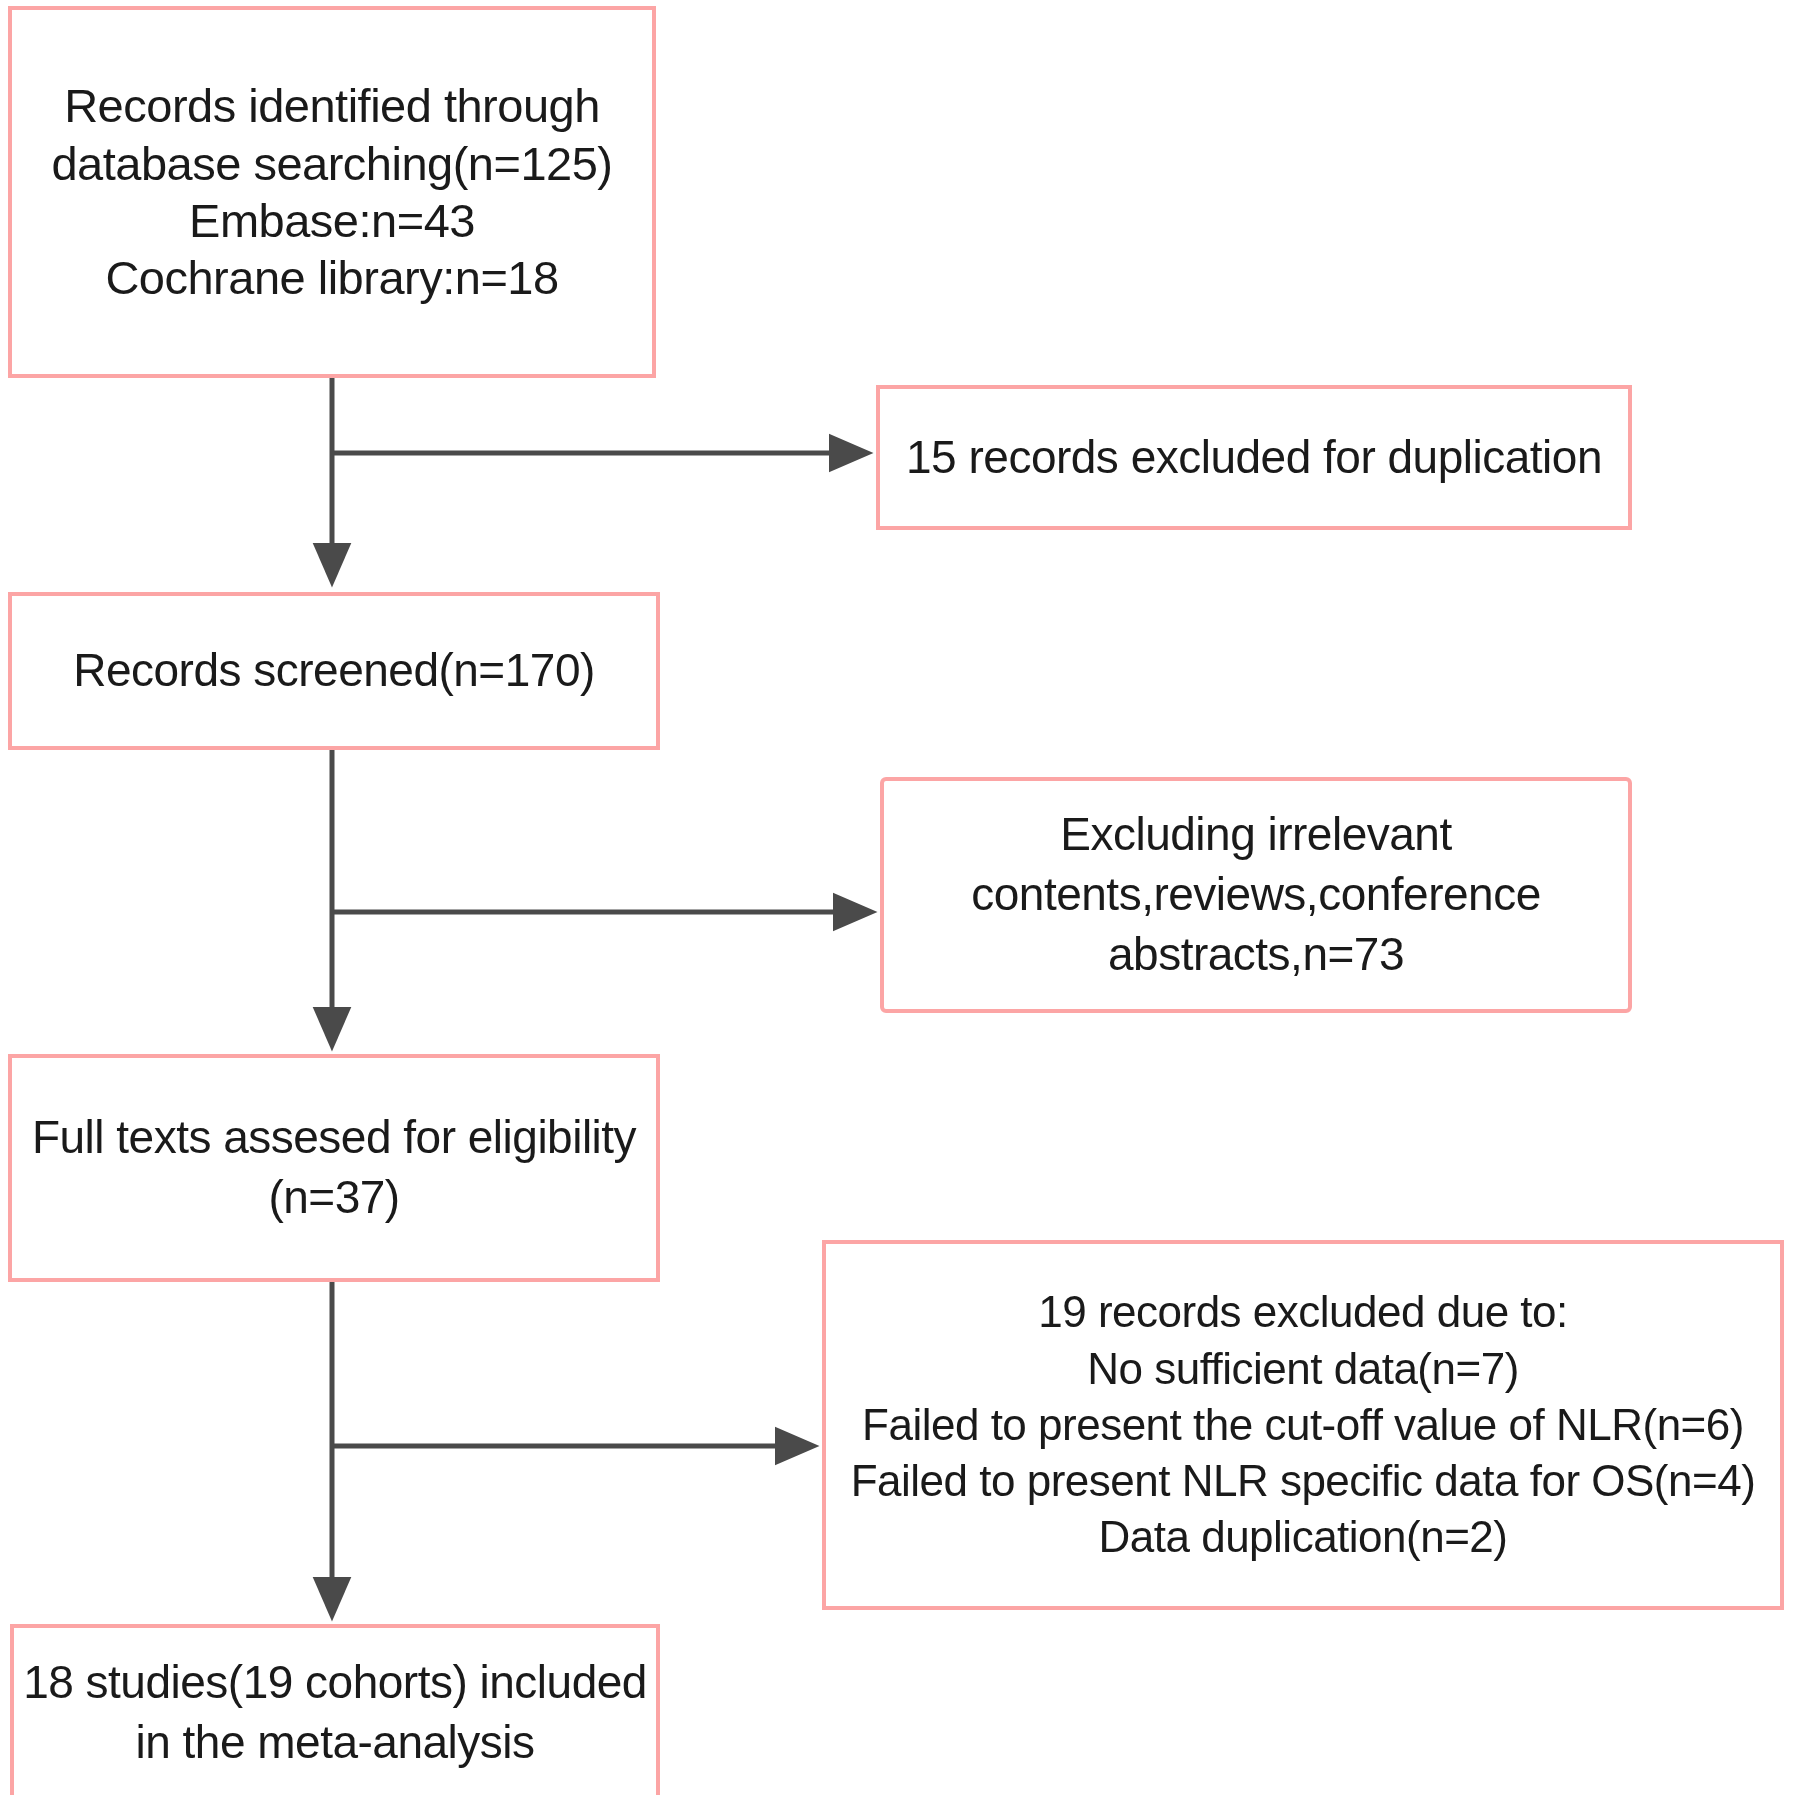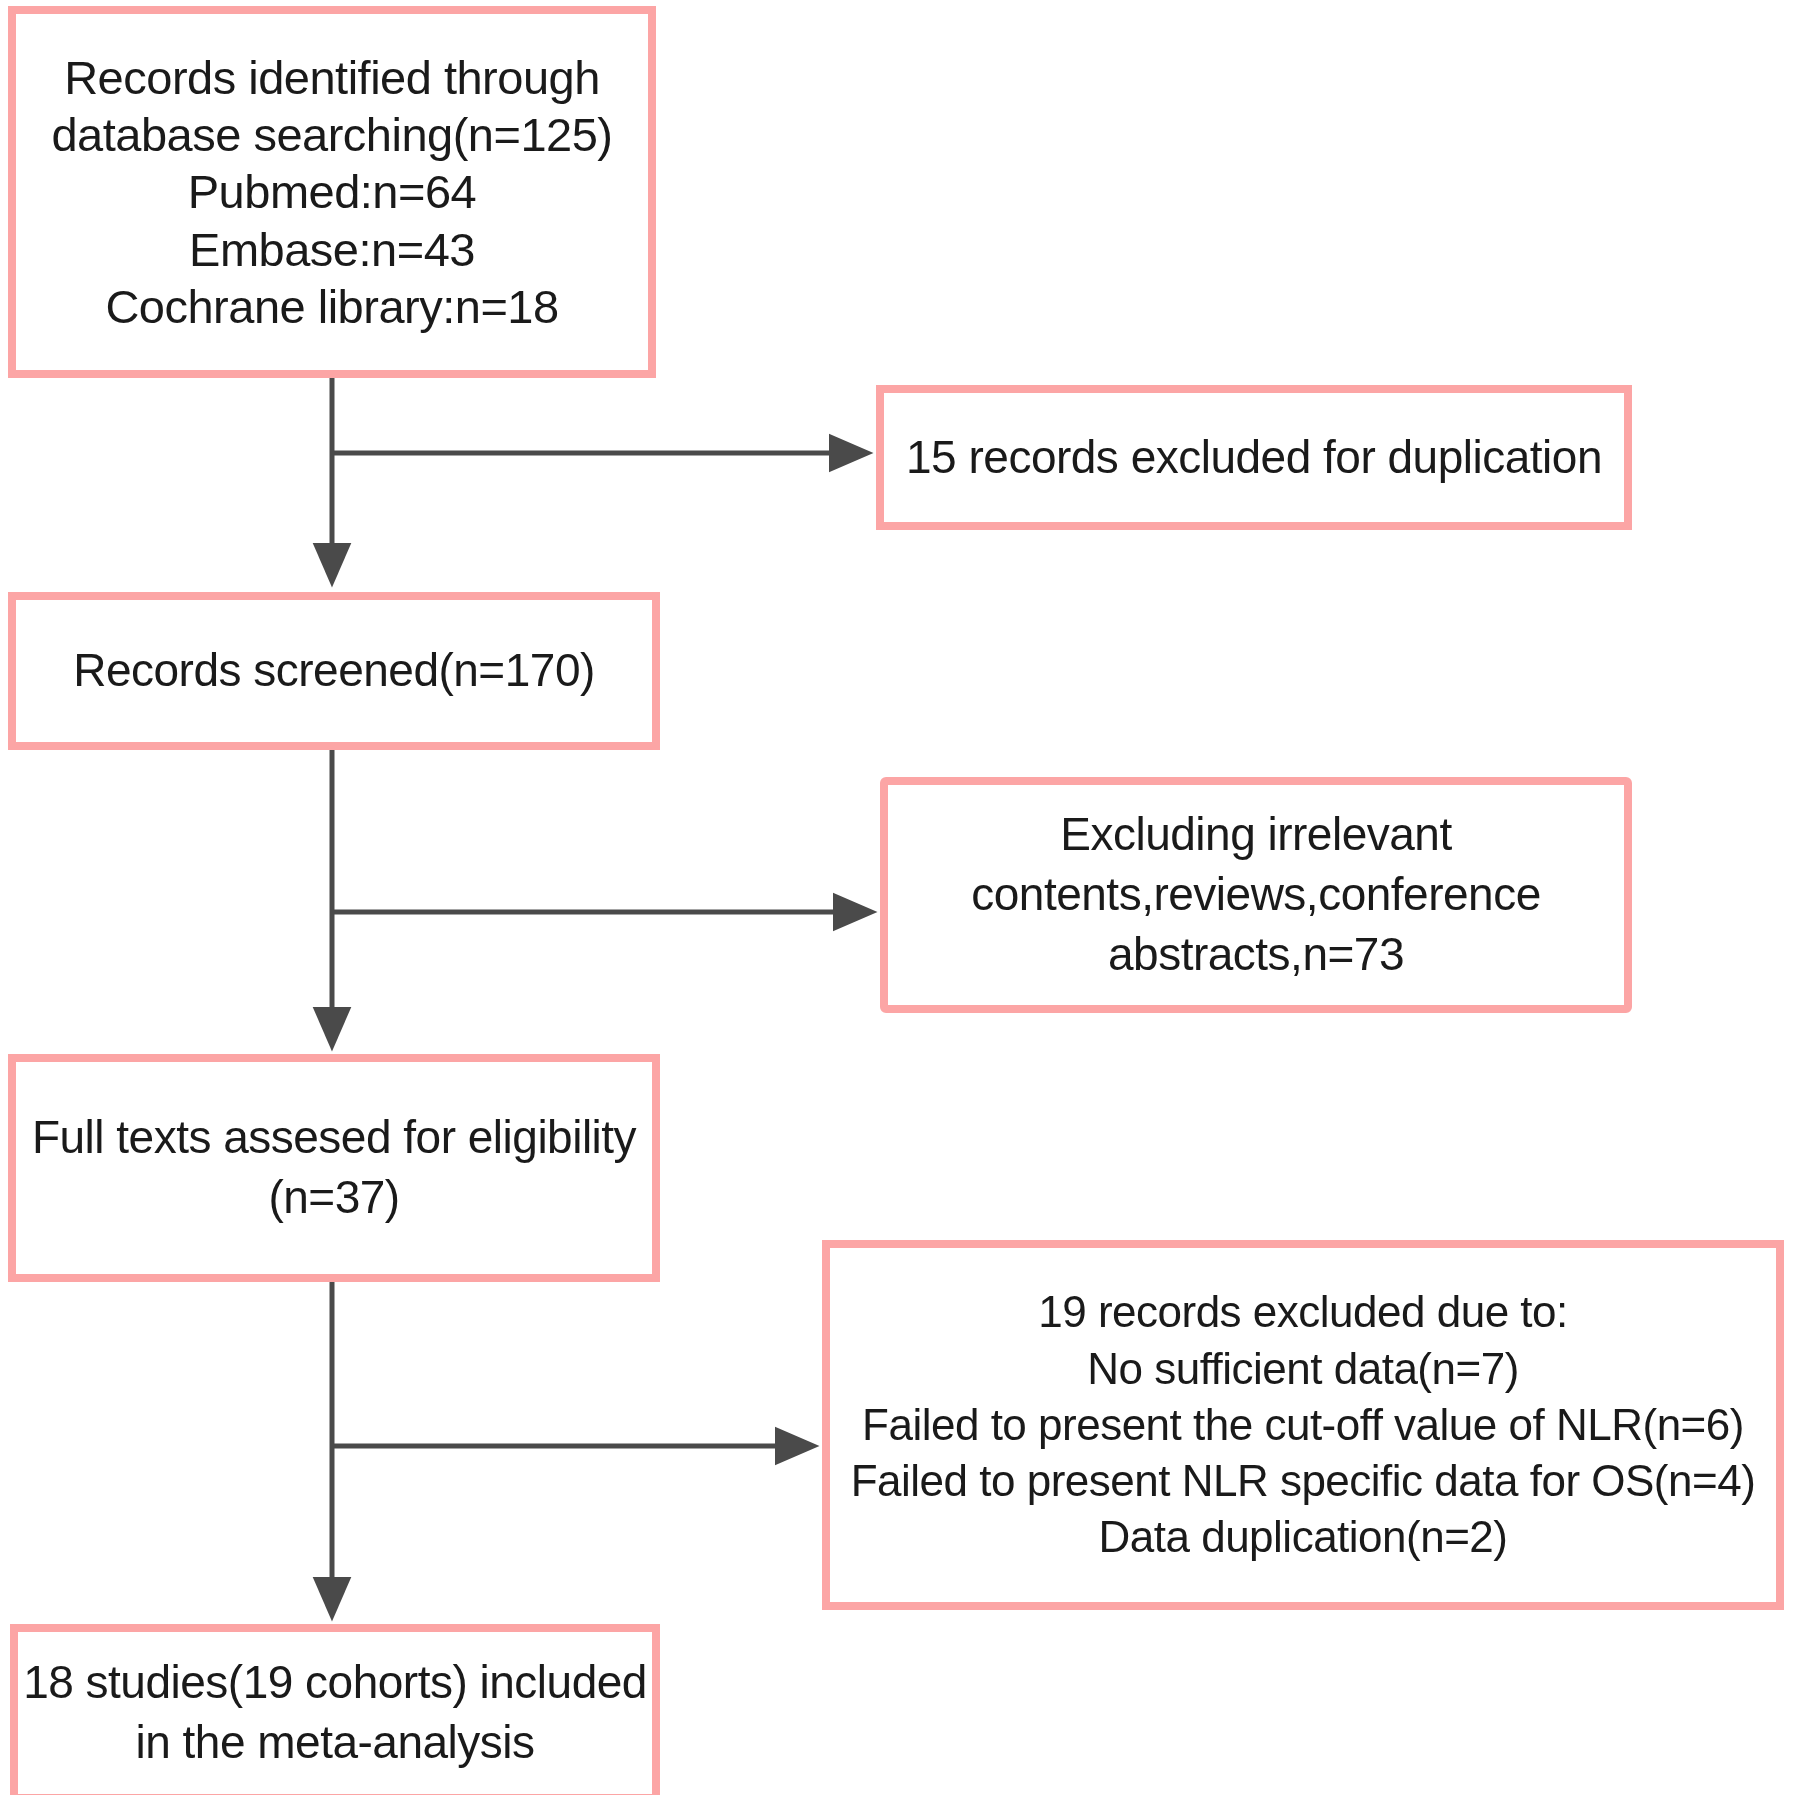--- a/index.html
+++ b/index.html
@@ -11,21 +11,21 @@
     position: relative;
     width: 1795px;
     height: 1795px;
     background: #ffffff;
     font-family: "Liberation Sans", sans-serif;
     overflow: hidden;
   }
   .node {
     position: absolute;
     box-sizing: border-box;
-    border: 8px solid #fca5a5;
+    border: 4px solid #fca5a5;
     background: #ffffff;
     display: flex;
     flex-direction: column;
     align-items: center;
     justify-content: center;
     text-align: center;
     color: #1a1a1a;
     font-size: 46px;
     line-height: 1.30;
     letter-spacing: -0.5px;
@@ -92,21 +92,20 @@
     </g>
 
     <g>
       <line x1="332" y1="1446" x2="812" y2="1446" stroke="#4a4a4a" stroke-width="5" marker-end="url(#arrowhead)"></line>
     </g>
   </svg>
 
   <div class="node" id="box-identified">
     <span class="line">Records identified through</span>
     <span class="line">database searching(n=125)</span>
-    <span class="line">Pubmed:n=64</span>
     <span class="line">Embase:n=43</span>
     <span class="line">Cochrane library:n=18</span>
   </div>
 
   <div class="node" id="box-dup-excluded">
     <span class="line">15 records excluded for duplication</span>
   </div>
 
   <div class="node" id="box-screened">
     <span class="line">Records screened(n=170)</span>

